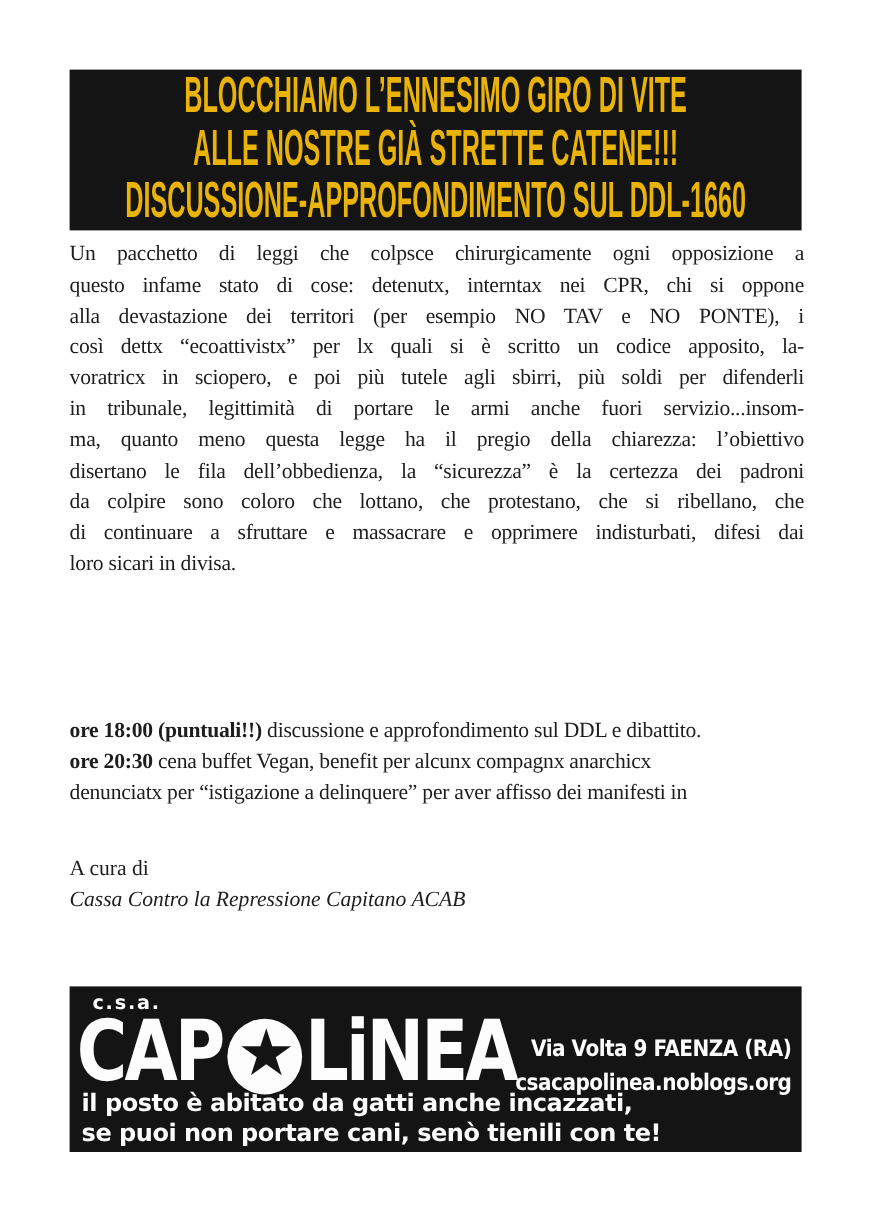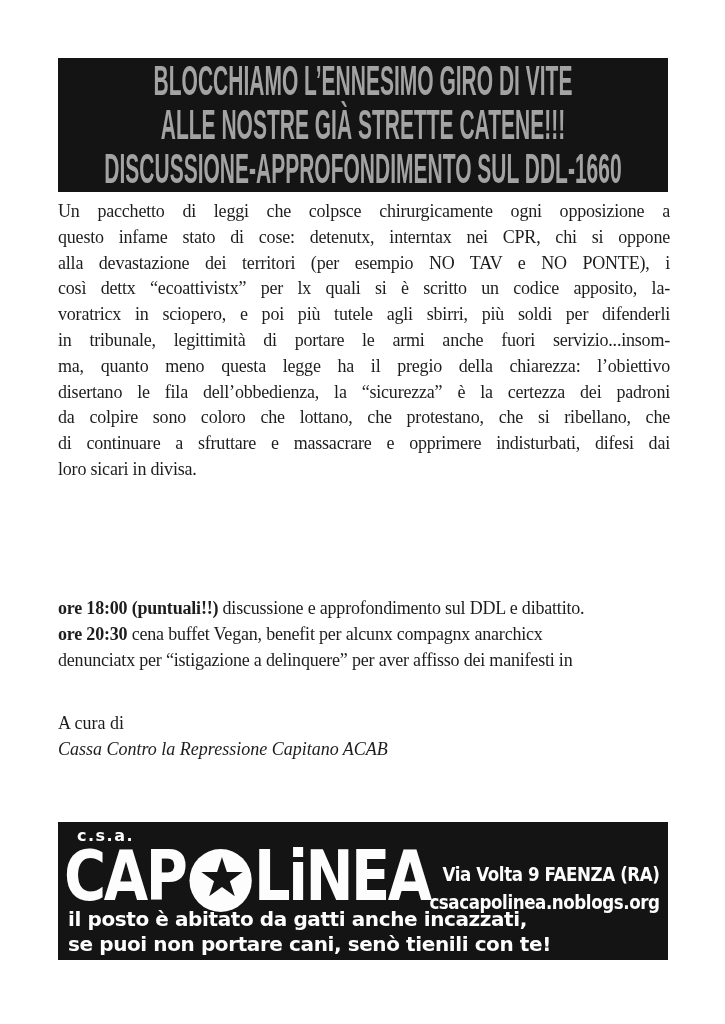--- a/index.html
+++ b/index.html
@@ -6,21 +6,21 @@
   body { background:#e8e8e8; }
   .page {
     position:relative; width:725px; height:1024px; margin:0 auto;
     background:#ffffff; overflow:hidden;
     font-family:"Liberation Serif", serif; color:#1d1d1d;
   }
 
   
   .banner {
     position:absolute; left:58px; top:58px; width:610px; height:134px;
-    background:#141414; color:#a3a3a3;
+    background:#141414; color:#eab308;
     display:flex; flex-direction:column; justify-content:center; align-items:center;
   }
   .banner-line {
     height:44px; display:flex; align-items:center; justify-content:center;
   }
   .banner-line > span {
     display:inline-block;
     font-family:"Liberation Sans", sans-serif;
     font-weight:bold; font-size:21px; letter-spacing:0px; white-space:nowrap;
     transform:scale(1,2.02); transform-origin:center center;

